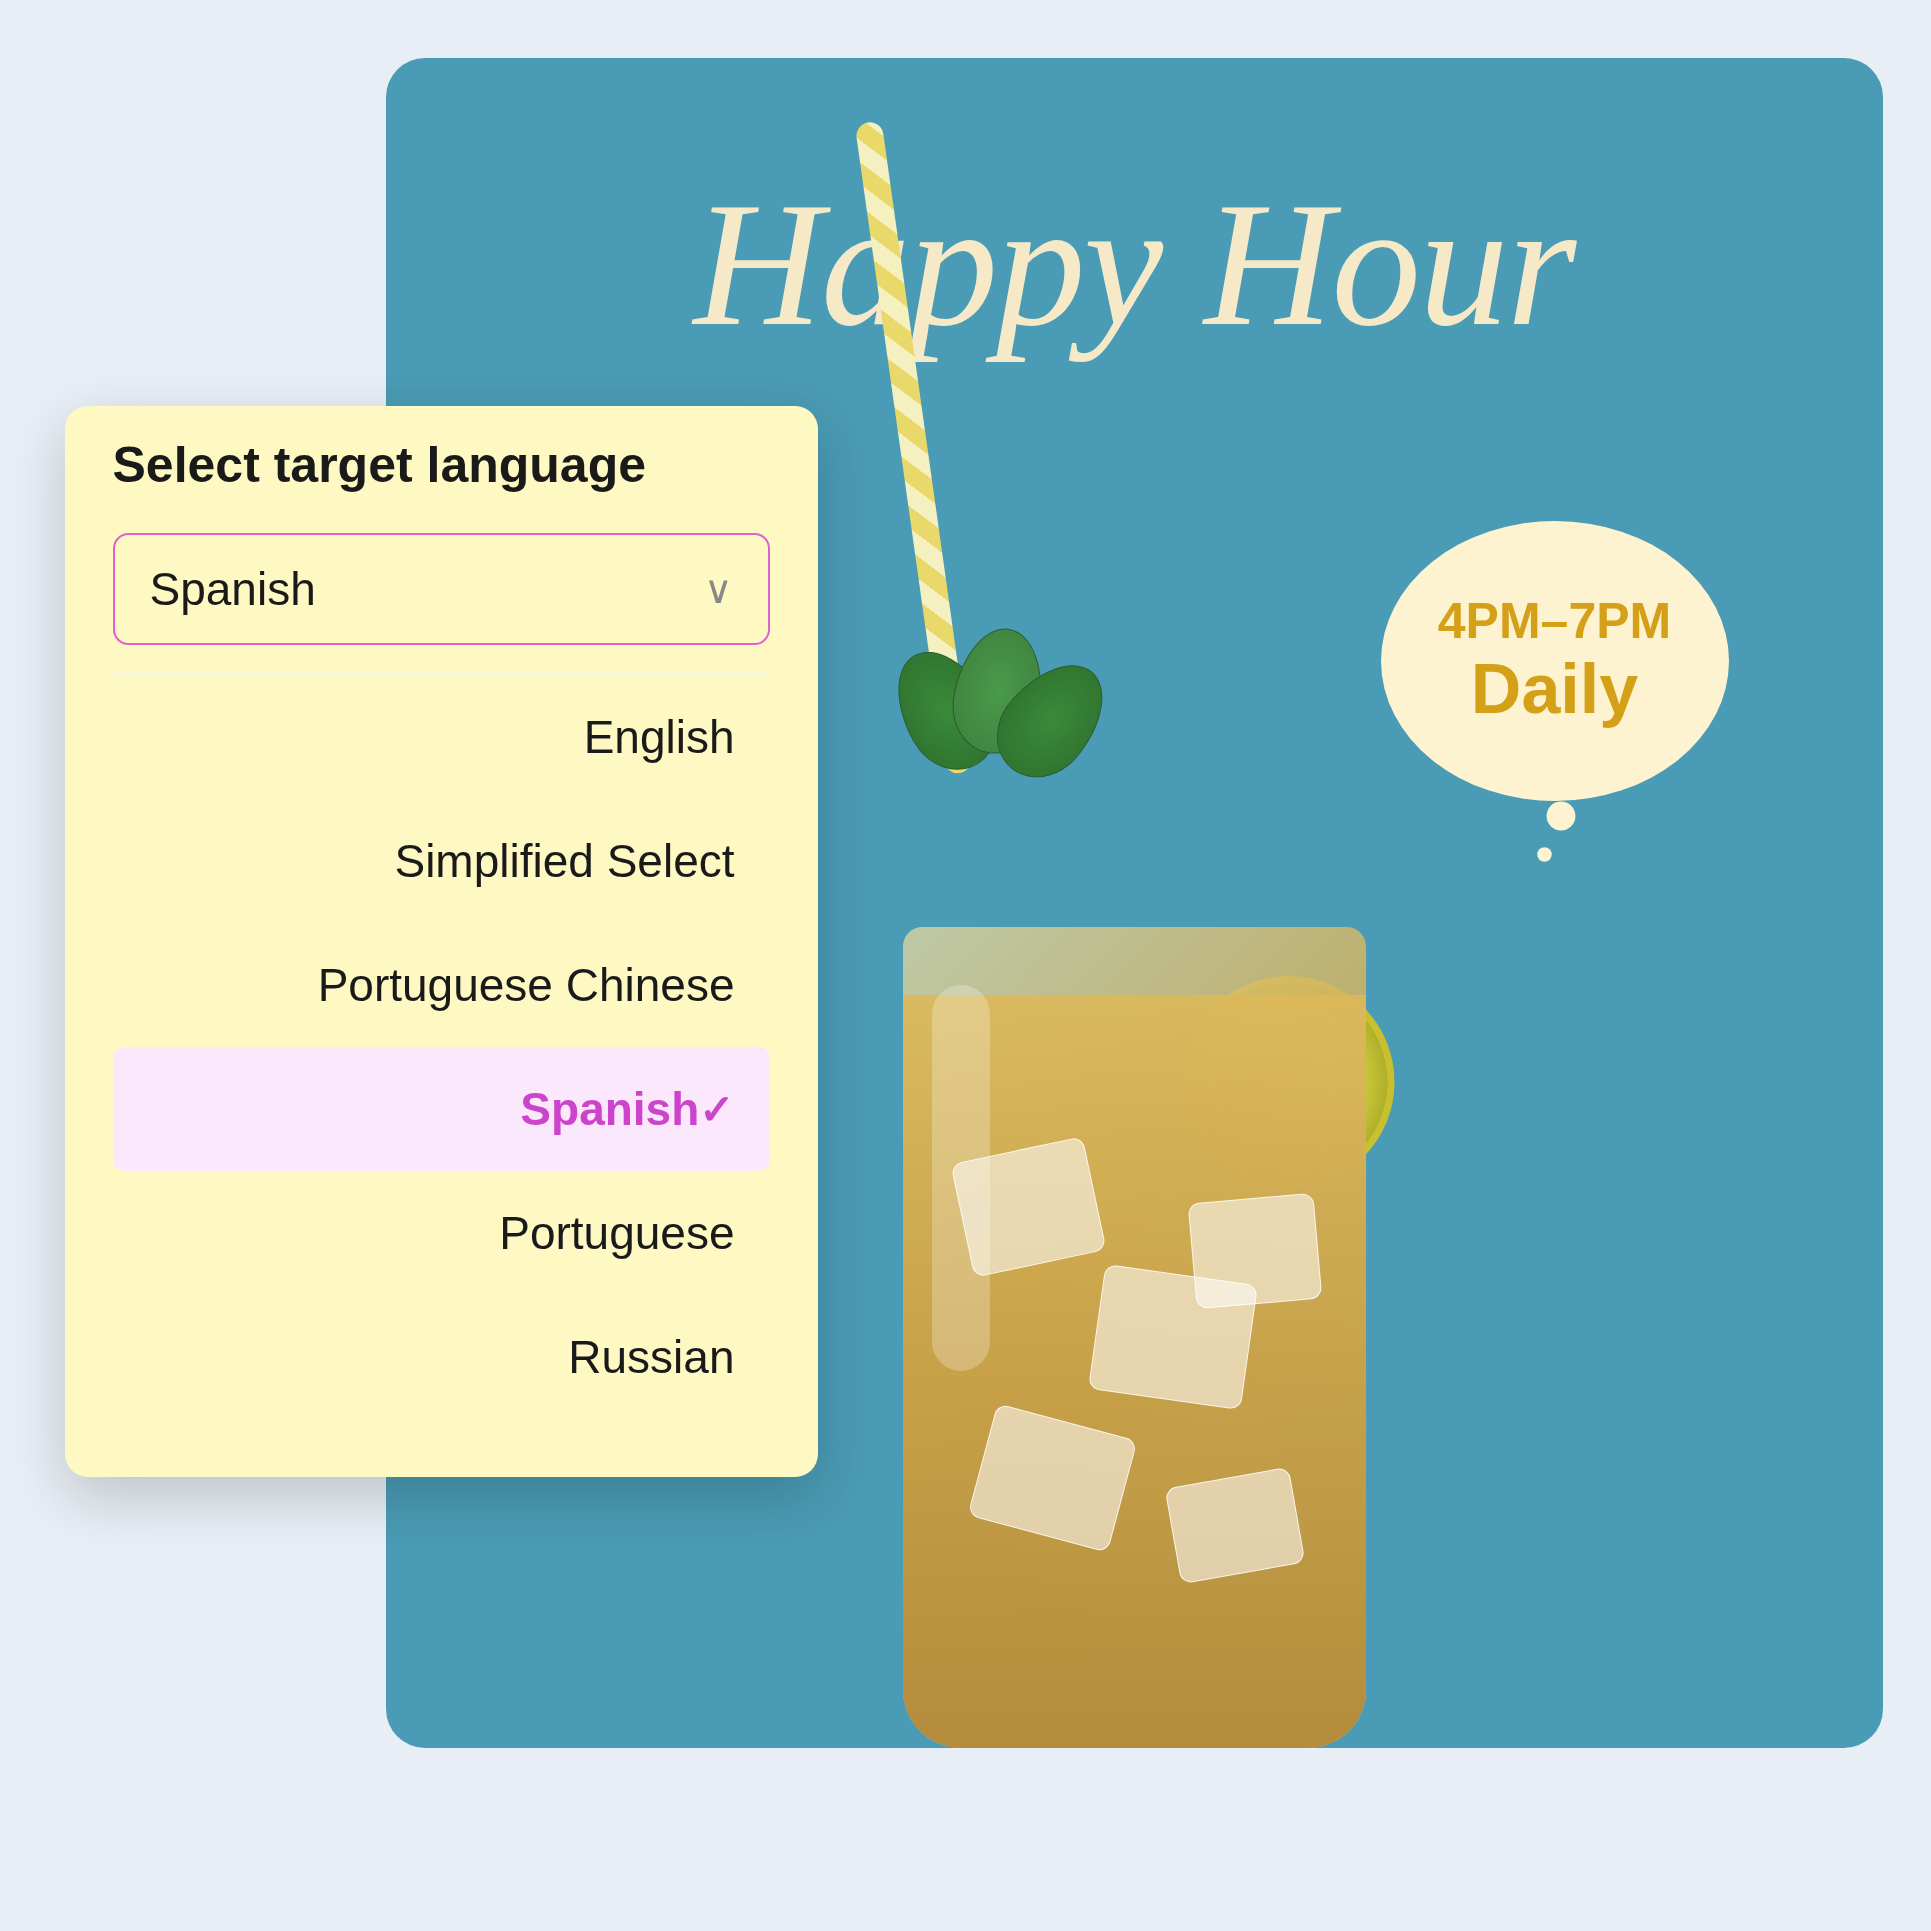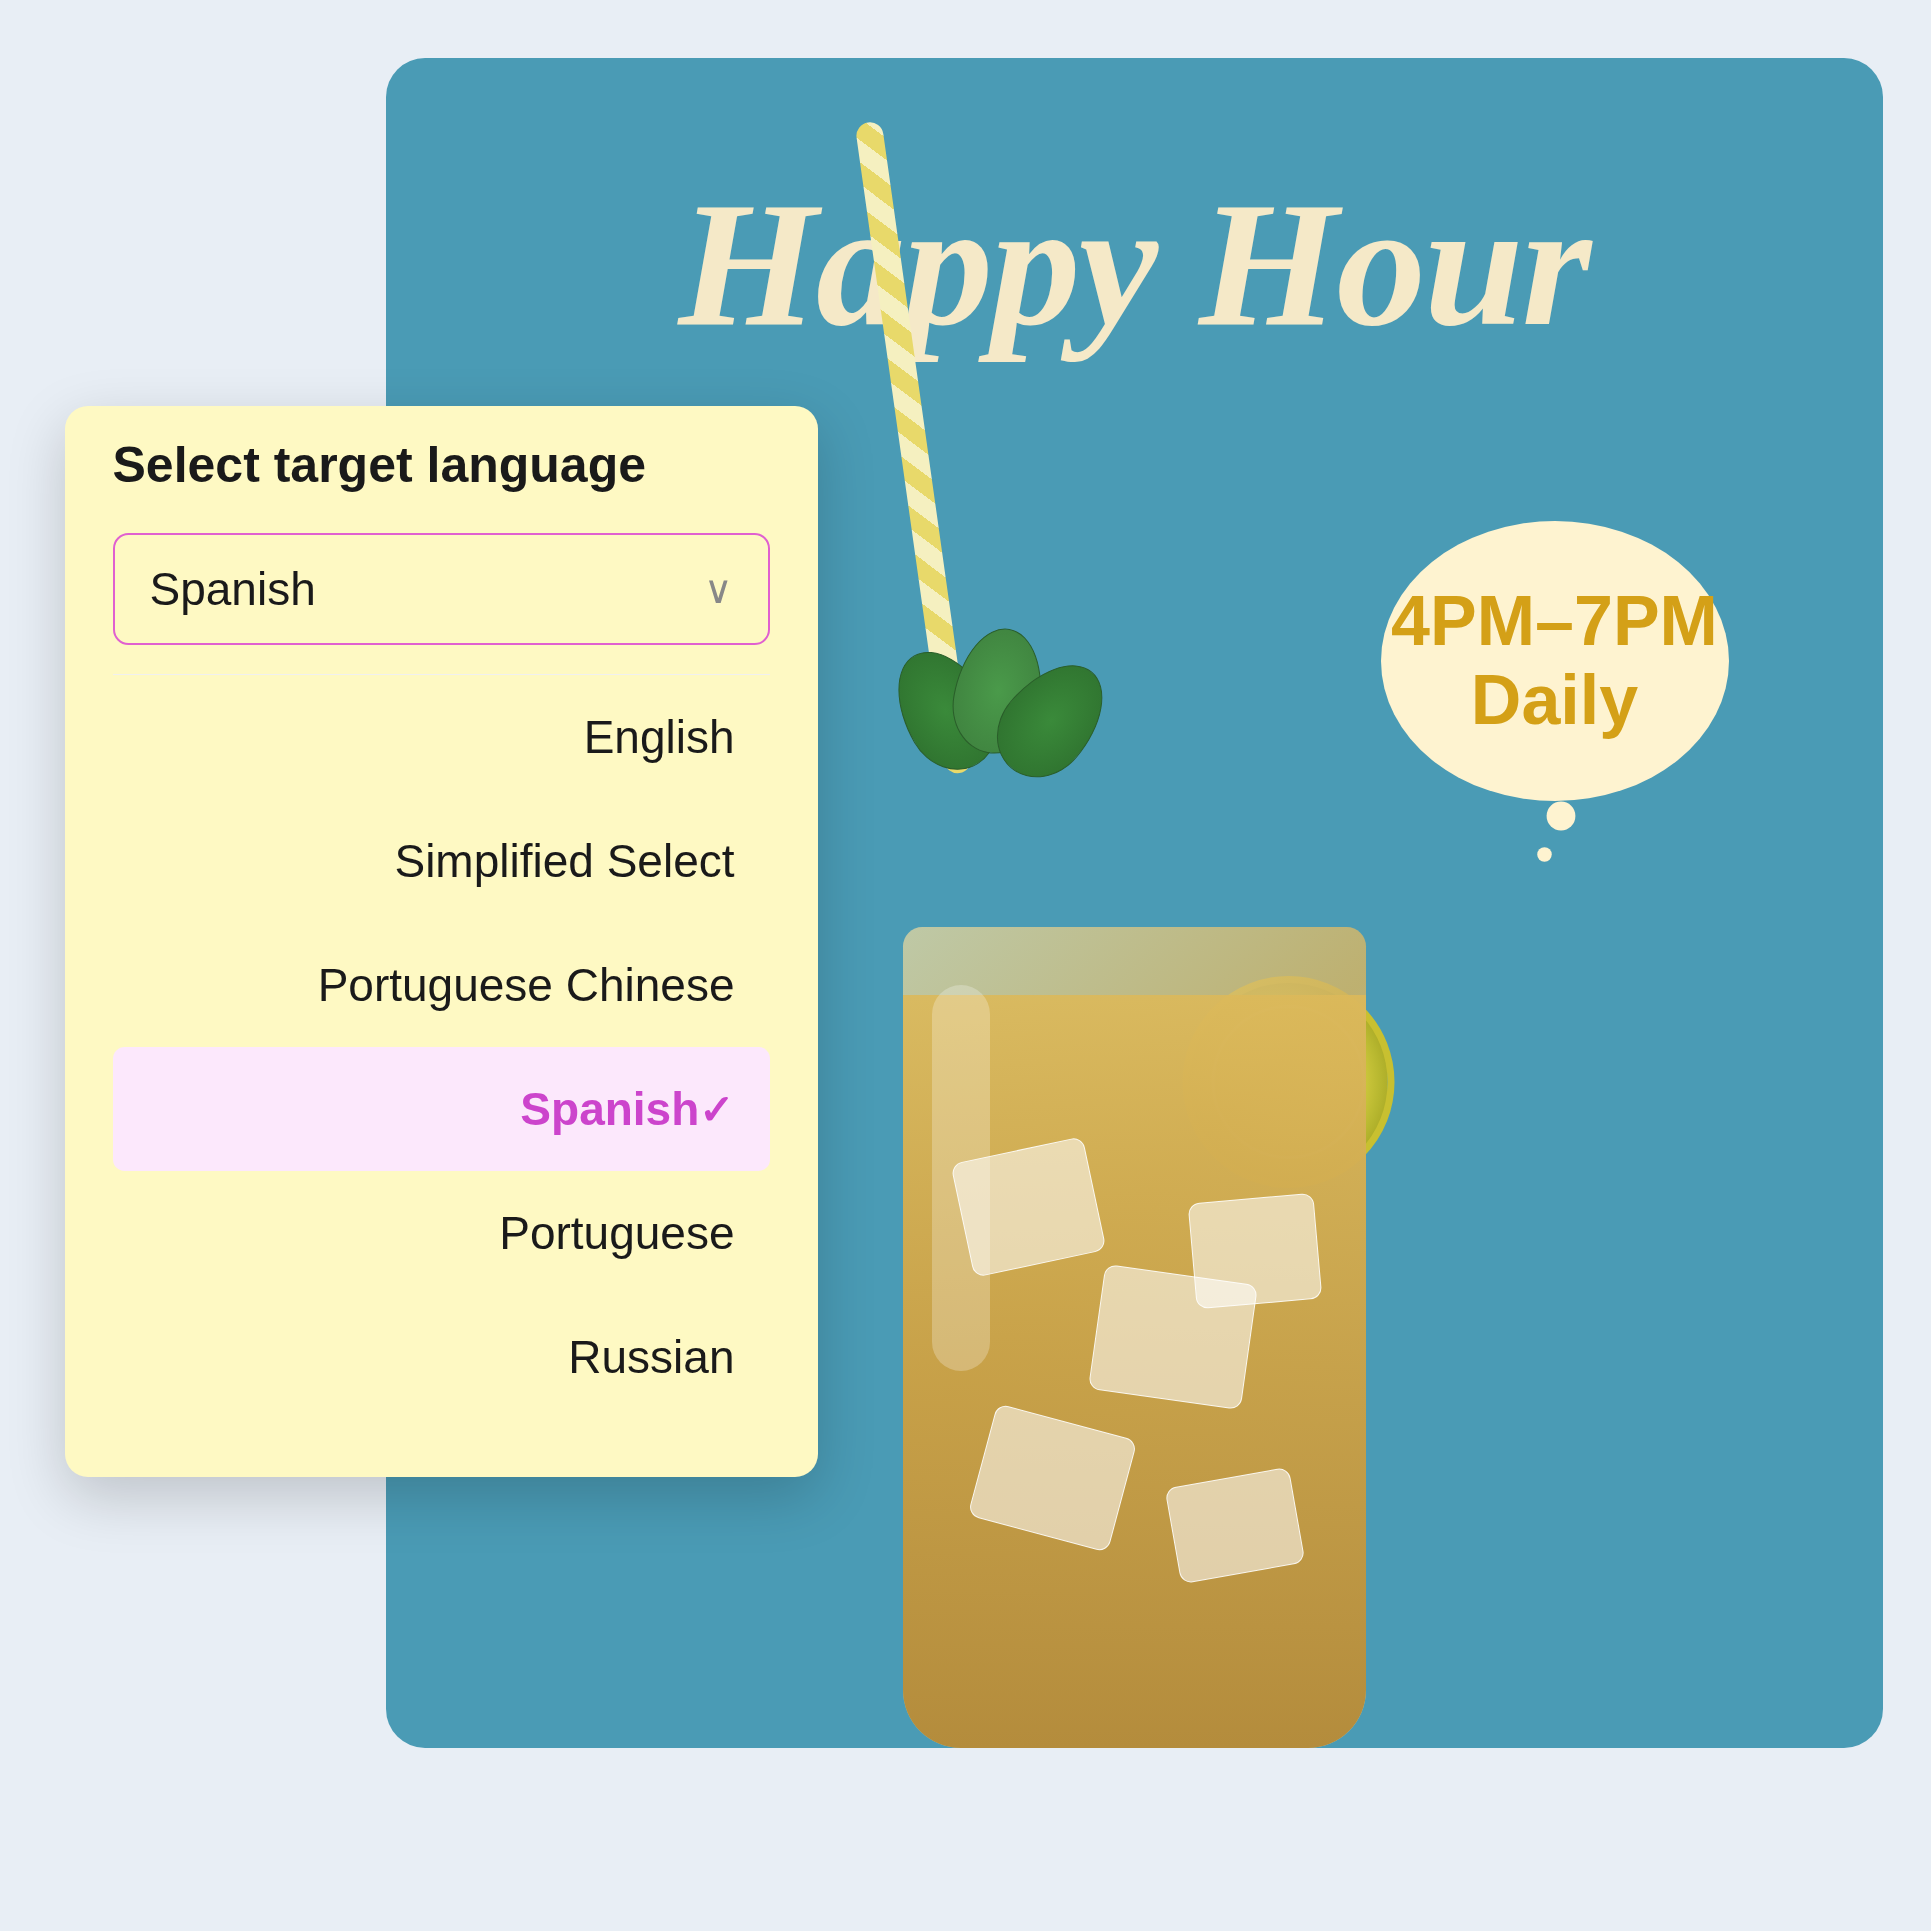--- a/index.html
+++ b/index.html
@@ -38,21 +38,21 @@
       flex-direction: column;
       align-items: center;
       justify-content: flex-start;
     }
 
     .happy-hour-text {
       font-family: Georgia, 'Times New Roman', serif;
       font-size: 179px;
       color: #f5e9c8;
       font-style: italic;
-      font-weight: 700;
+      font-weight: 400;
       margin-top: 116px;
       letter-spacing: -1.9px;
       text-align: center;
       line-height: 1;
     }
 
     
     .straw {
       position: absolute;
       top: 58px;
@@ -104,21 +104,21 @@
       bottom: -68px;
       left: 43%;
       width: 29px;
       height: 29px;
       background: #fef3d0;
       border-radius: 50%;
       transform: scale(0.5);
     }
 
     .bubble-time {
-      font-size: 70px;
+      font-size: 50px;
       font-weight: 800;
       color: #d4a017;
       text-align: right;
       line-height: 1.1;
     }
 
     .bubble-daily {
       font-size: 70px;
       font-weight: 700;
       color: #d4a017;

